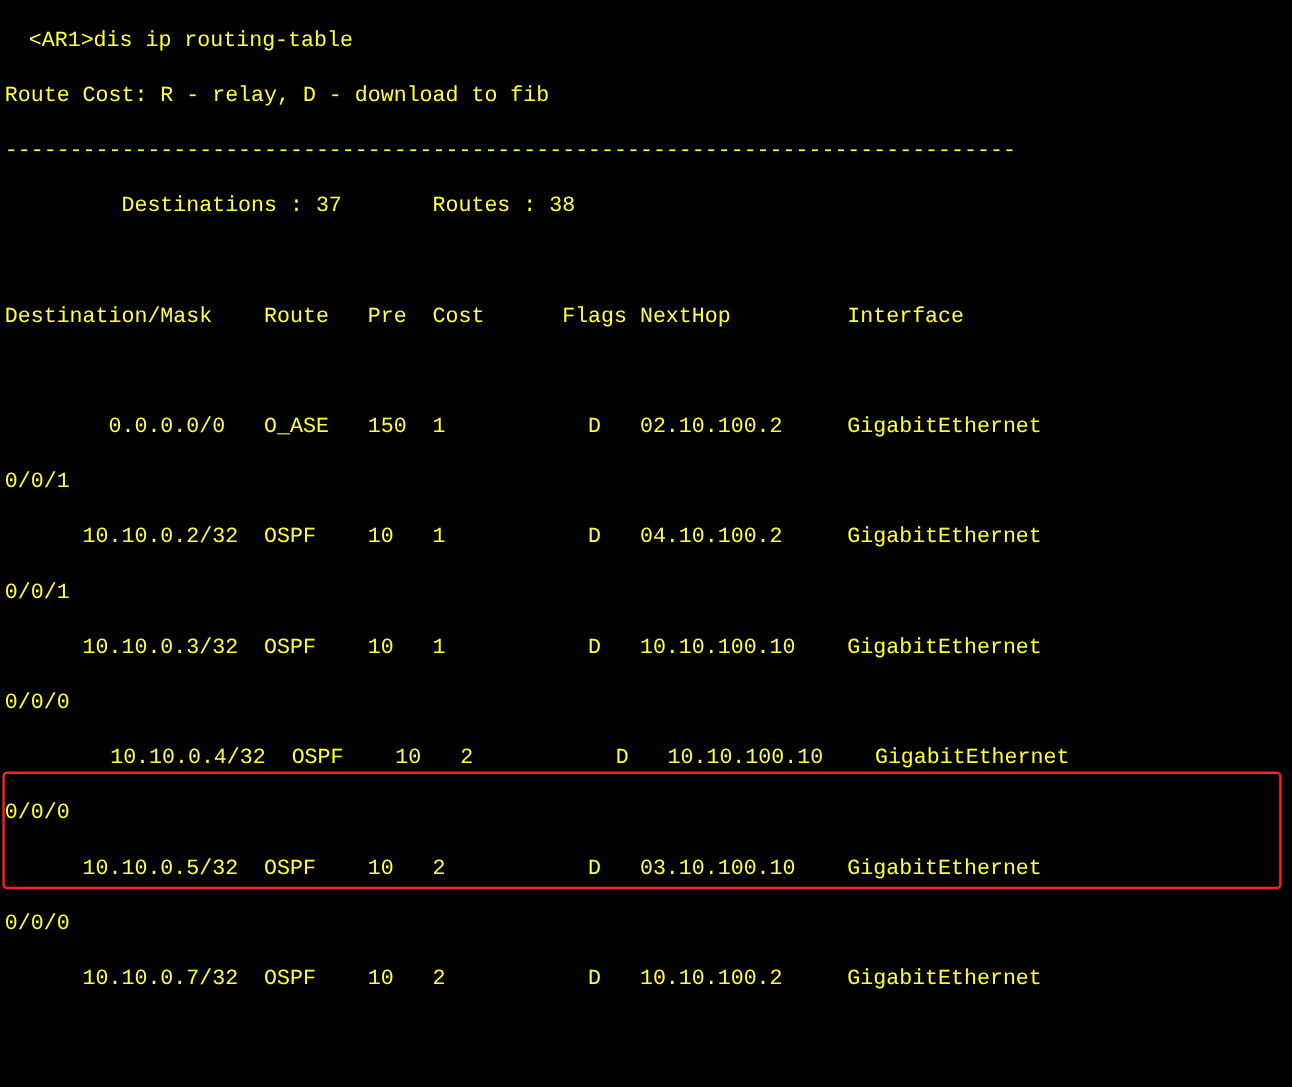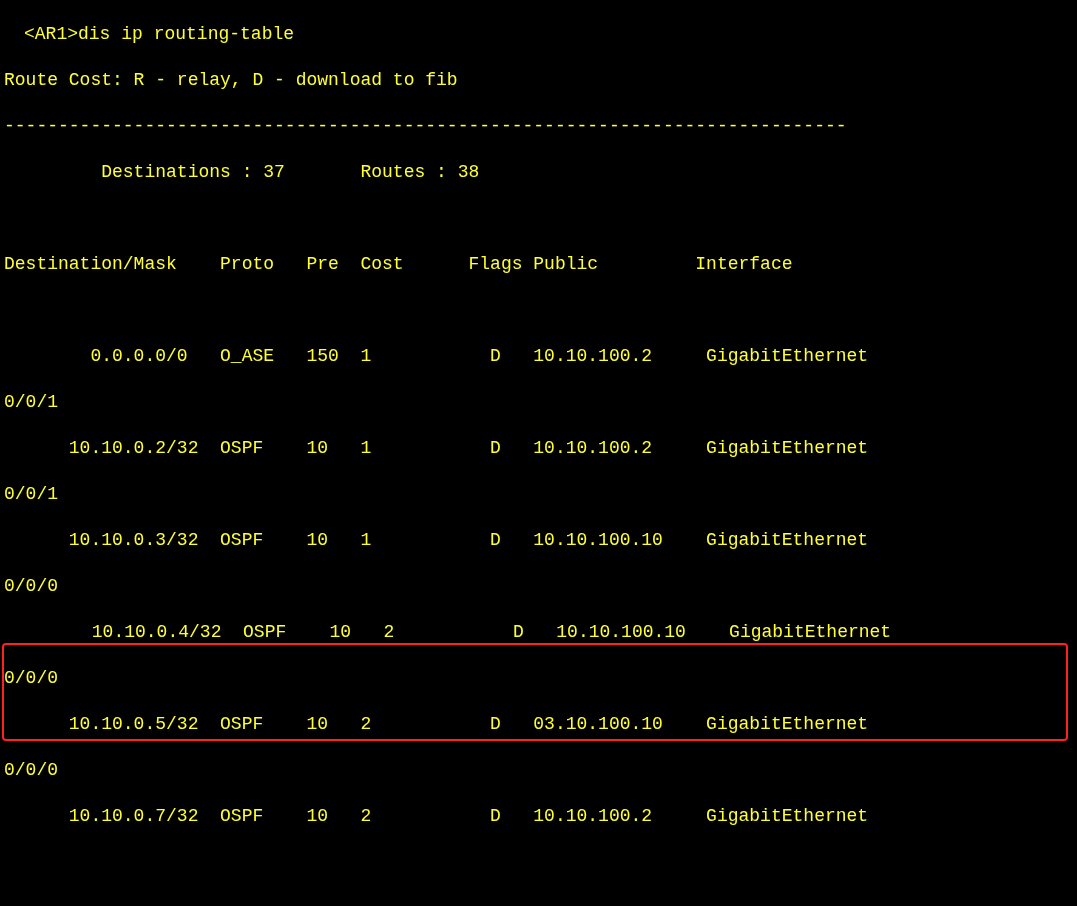--- a/index.html
+++ b/index.html
@@ -7,25 +7,25 @@
   .hl{position:absolute;border:2px solid #ff2020;border-radius:4px;pointer-events:none;}
 </style>
 </head>
 <body>
 <div class="term">
 <span style="display: block; margin-left: 20px;"><span>&lt;AR1&gt;</span><span>dis ip routing-table</span></span>
 <span style="display: block;">Route Cost: R - relay, D - download to fib</span>
 <span style="display: block;">------------------------------------------------------------------------------</span>
 <span style="display: block;">         Destinations : 37       Routes : 38</span>
 <span style="display: block;"> </span>
-<span style="display: block;">Destination/Mask    Proto   Pre  Cost      Flags Public         Interface</span>
+<span style="display: block;">Destination/Mask    Route   Pre  Cost      Flags NextHop         Interface</span>
 <span style="display: block;"> </span>
-<span style="display: block;">        0.0.0.0/0   O_ASE   150  1           D   10.10.100.2     GigabitEthernet</span>
+<span style="display: block;">        0.0.0.0/0   O_ASE   150  1           D   02.10.100.2     GigabitEthernet</span>
 <span style="display: block;">0/0/1</span>
-<span style="display: block;">      10.10.0.2/32  OSPF    10   1           D   10.10.100.2     GigabitEthernet</span>
+<span style="display: block;">      10.10.0.2/32  OSPF    10   1           D   04.10.100.2     GigabitEthernet</span>
 <span style="display: block;">0/0/1</span>
 <span style="display: block;">      10.10.0.3/32  OSPF    10   1           D   10.10.100.10    GigabitEthernet</span>
 <span style="display: block;">0/0/0</span>
 <span style="display: block; padding-left: 23px;">      10.10.0.4/32  OSPF    10   2           D   10.10.100.10    GigabitEthernet</span>
 <span style="display: block;">0/0/0</span>
 <span style="display: block;">      10.10.0.5/32  OSPF    10   2           D   03.10.100.10    GigabitEthernet</span>
 <span style="display: block;">0/0/0</span>
 <span style="display: block;">      10.10.0.7/32  OSPF    10   2           D   10.10.100.2     GigabitEthernet</span>
 
 

